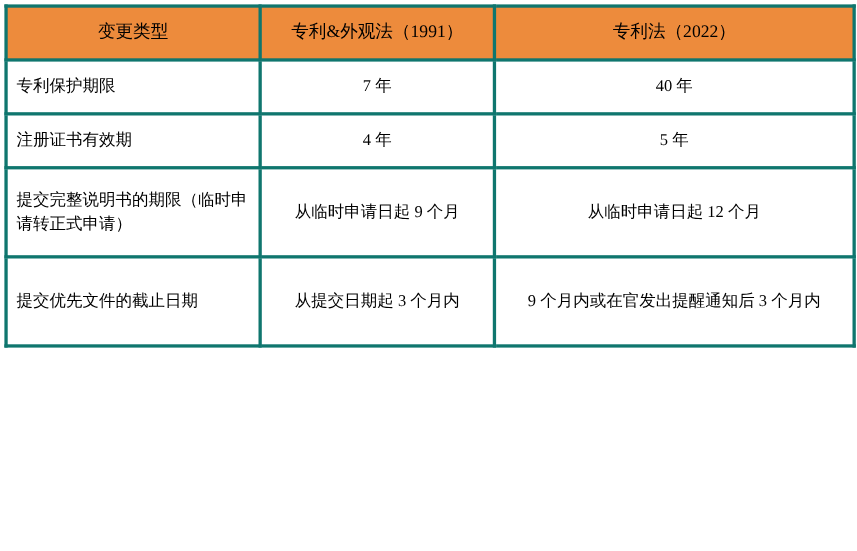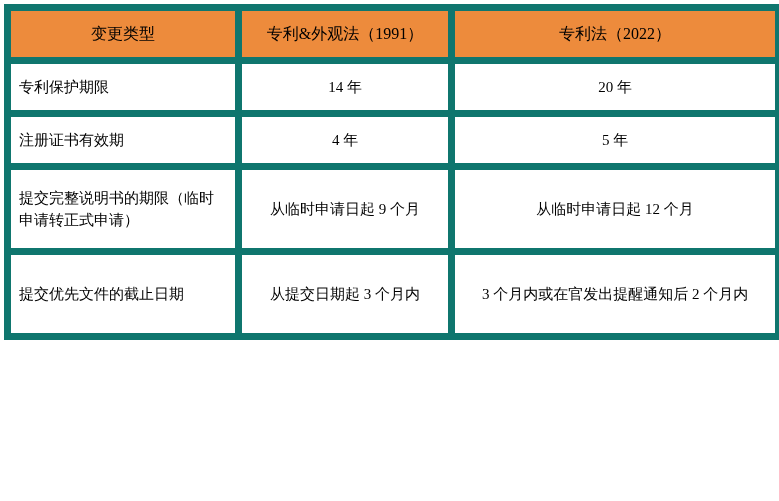--- a/index.html
+++ b/index.html
@@ -25,21 +25,21 @@
     border-collapse: collapse;
     width: 771px;
     table-layout: fixed;
   }
   table.comparison col.c0 { width: 231px; }
   table.comparison col.c1 { width: 213px; }
   table.comparison col.c2 { width: 327px; }
 
   table.comparison th,
   table.comparison td {
-    border: 7px solid #0f766e;
+    border: 3px solid #0f766e;
     vertical-align: middle;
     font-size: 15px;
     line-height: 1.5;
   }
   table.comparison thead th {
     background: #ED8B3C;
     color: #000000;
     text-align: center;
     font-weight: normal;
     height: 38px;
@@ -77,33 +77,33 @@
     <thead>
       <tr>
         <th>变更类型</th>
         <th>专利&amp;外观法（1991）</th>
         <th>专利法（2022）</th>
       </tr>
     </thead>
     <tbody>
       <tr class="r-short">
         <td class="label">专利保护期限</td>
-        <td class="val-mid">14 年</td>
-        <td class="val-mid">20 年</td>
+        <td class="val-mid">7 年</td>
+        <td class="val-mid">40 年</td>
       </tr>
       <tr class="r-short">
         <td class="label">注册证书有效期</td>
         <td class="val-mid">4 年</td>
         <td class="val-mid">5 年</td>
       </tr>
       <tr class="r-tall">
         <td class="label">提交完整说明书的期限（临时申请转正式申请）</td>
         <td class="val-mid">从临时申请日起 9 个月</td>
         <td class="val-mid">从临时申请日起 12 个月</td>
       </tr>
       <tr class="r-tall">
         <td class="label">提交优先文件的截止日期</td>
         <td class="val-left">从提交日期起 3 个月内</td>
-        <td class="val-left">3 个月内或在官发出提醒通知后 2 个月内</td>
+        <td class="val-left">9 个月内或在官发出提醒通知后 3 个月内</td>
       </tr>
     </tbody>
   </table>
 </div>
 
 </body></html>

